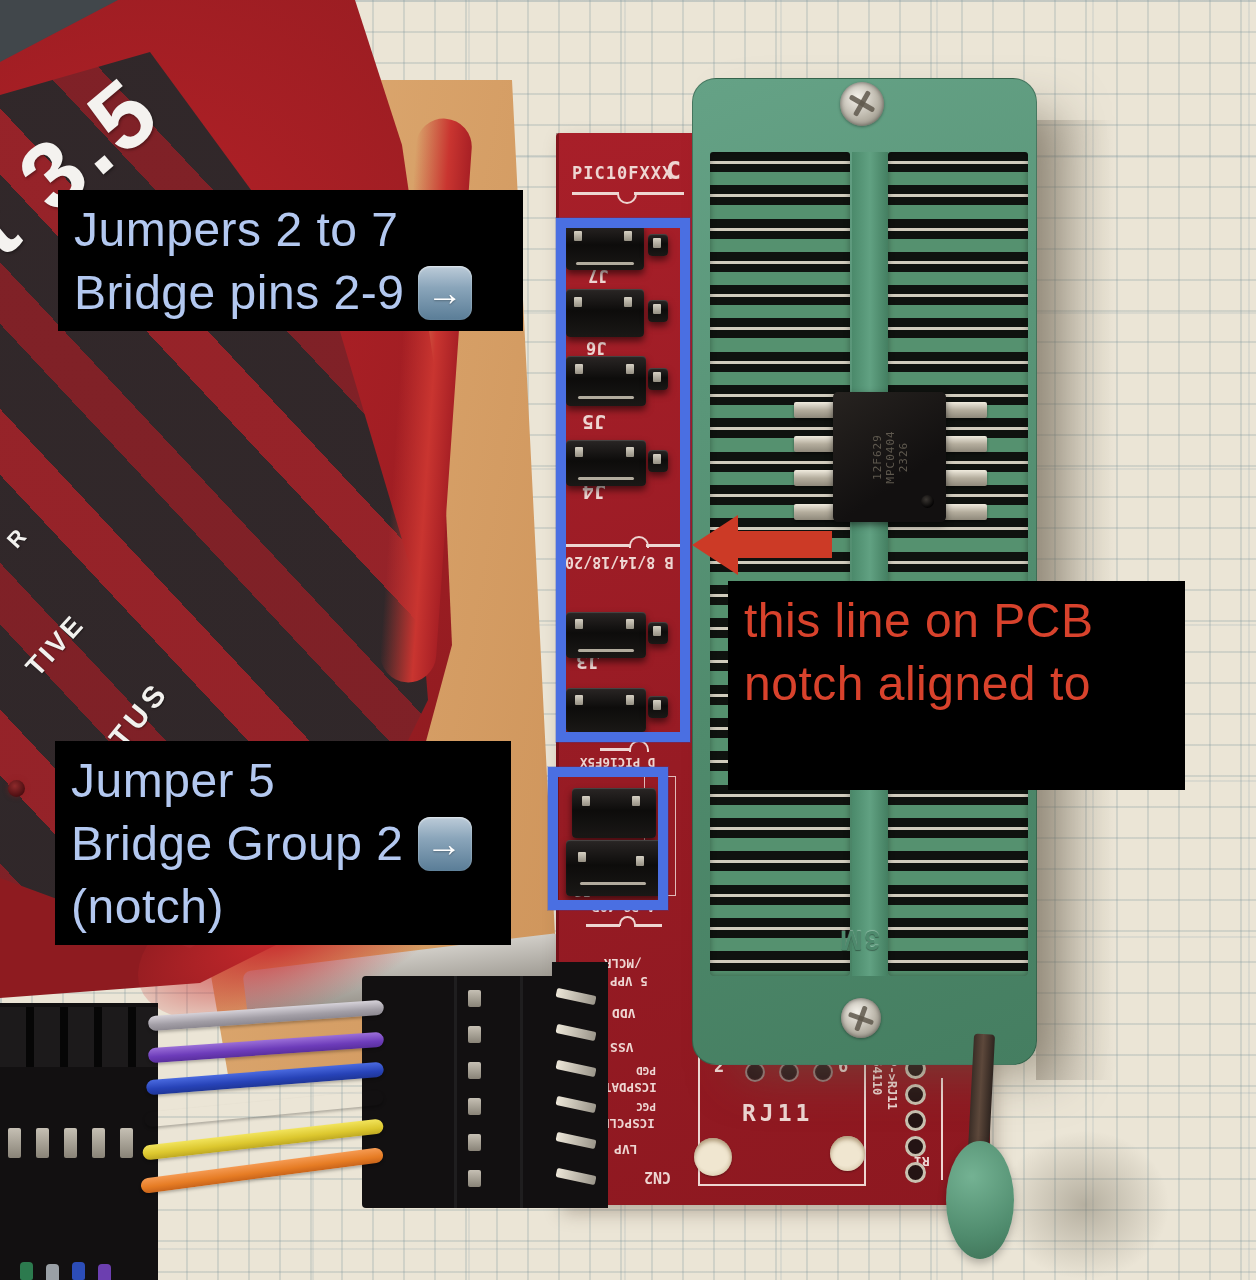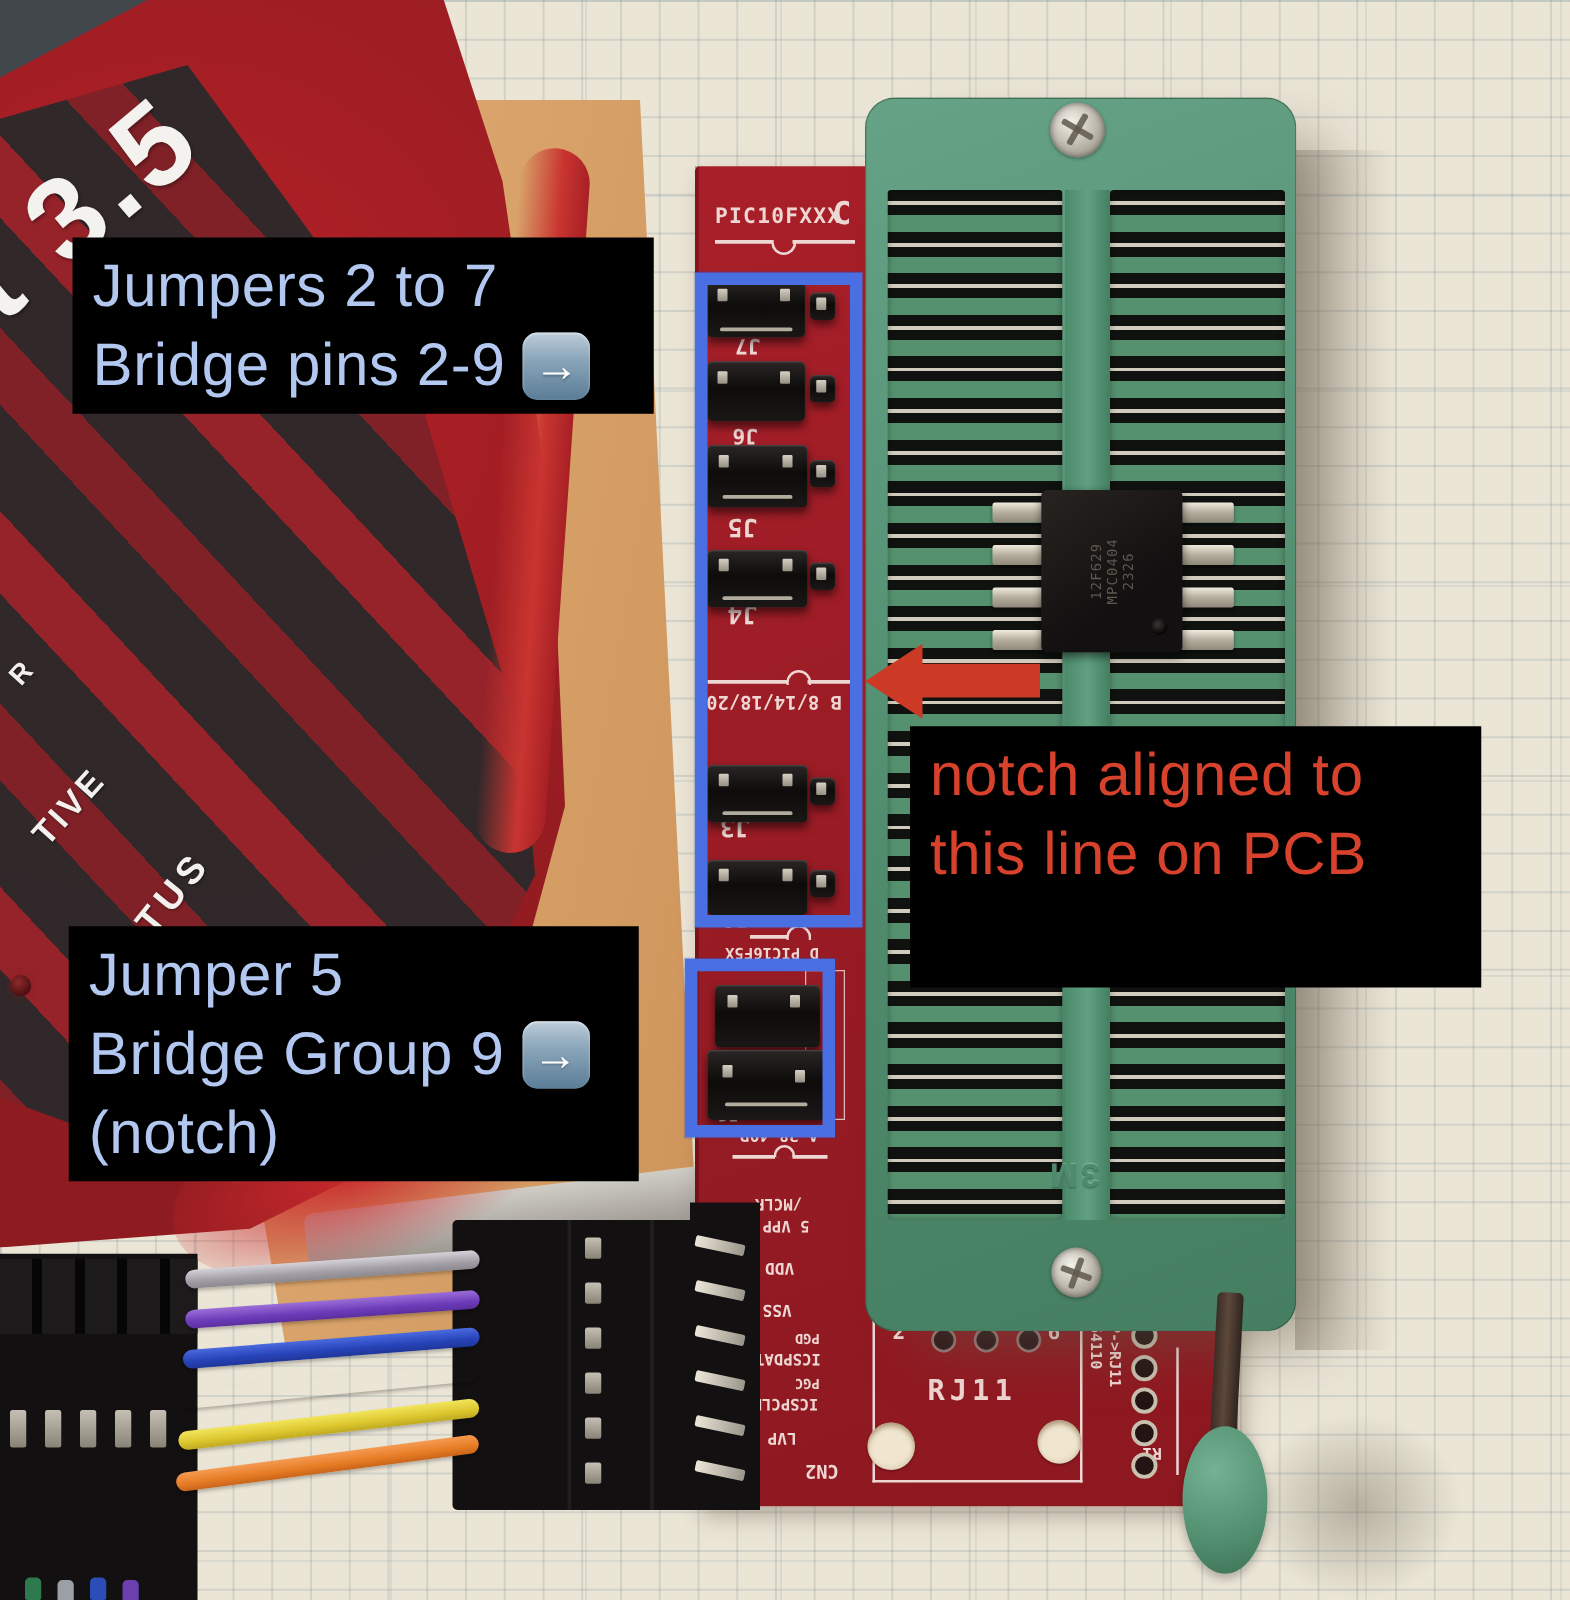--- a/index.html
+++ b/index.html
@@ -337,32 +337,32 @@
         <span>→</span>
       </span>
     </div>
   </div>
 
   <div class="abs note" style="left:55px;top:741px;width:424px;height:188px;">
     <div class="note-line">
       <span>Jumper 5</span>
     </div>
     <div class="note-line">
-      <span>Bridge Group 9</span>
+      <span>Bridge Group 2</span>
       <span class="emoji-arrow">
         <span>→</span>
       </span>
     </div>
     <div class="note-line">
       <span>(notch)</span>
     </div>
   </div>
 
   <div class="abs note" style="left:728px;top:581px;width:425px;height:193px;">
     <div class="note-line">
+      <span class="red">this line on PCB</span>
+    </div>
+    <div class="note-line">
       <span class="red">notch aligned to</span>
     </div>
-    <div class="note-line">
-      <span class="red">this line on PCB</span>
-    </div>
   </div>
 
 </div>
 
 </body></html>

